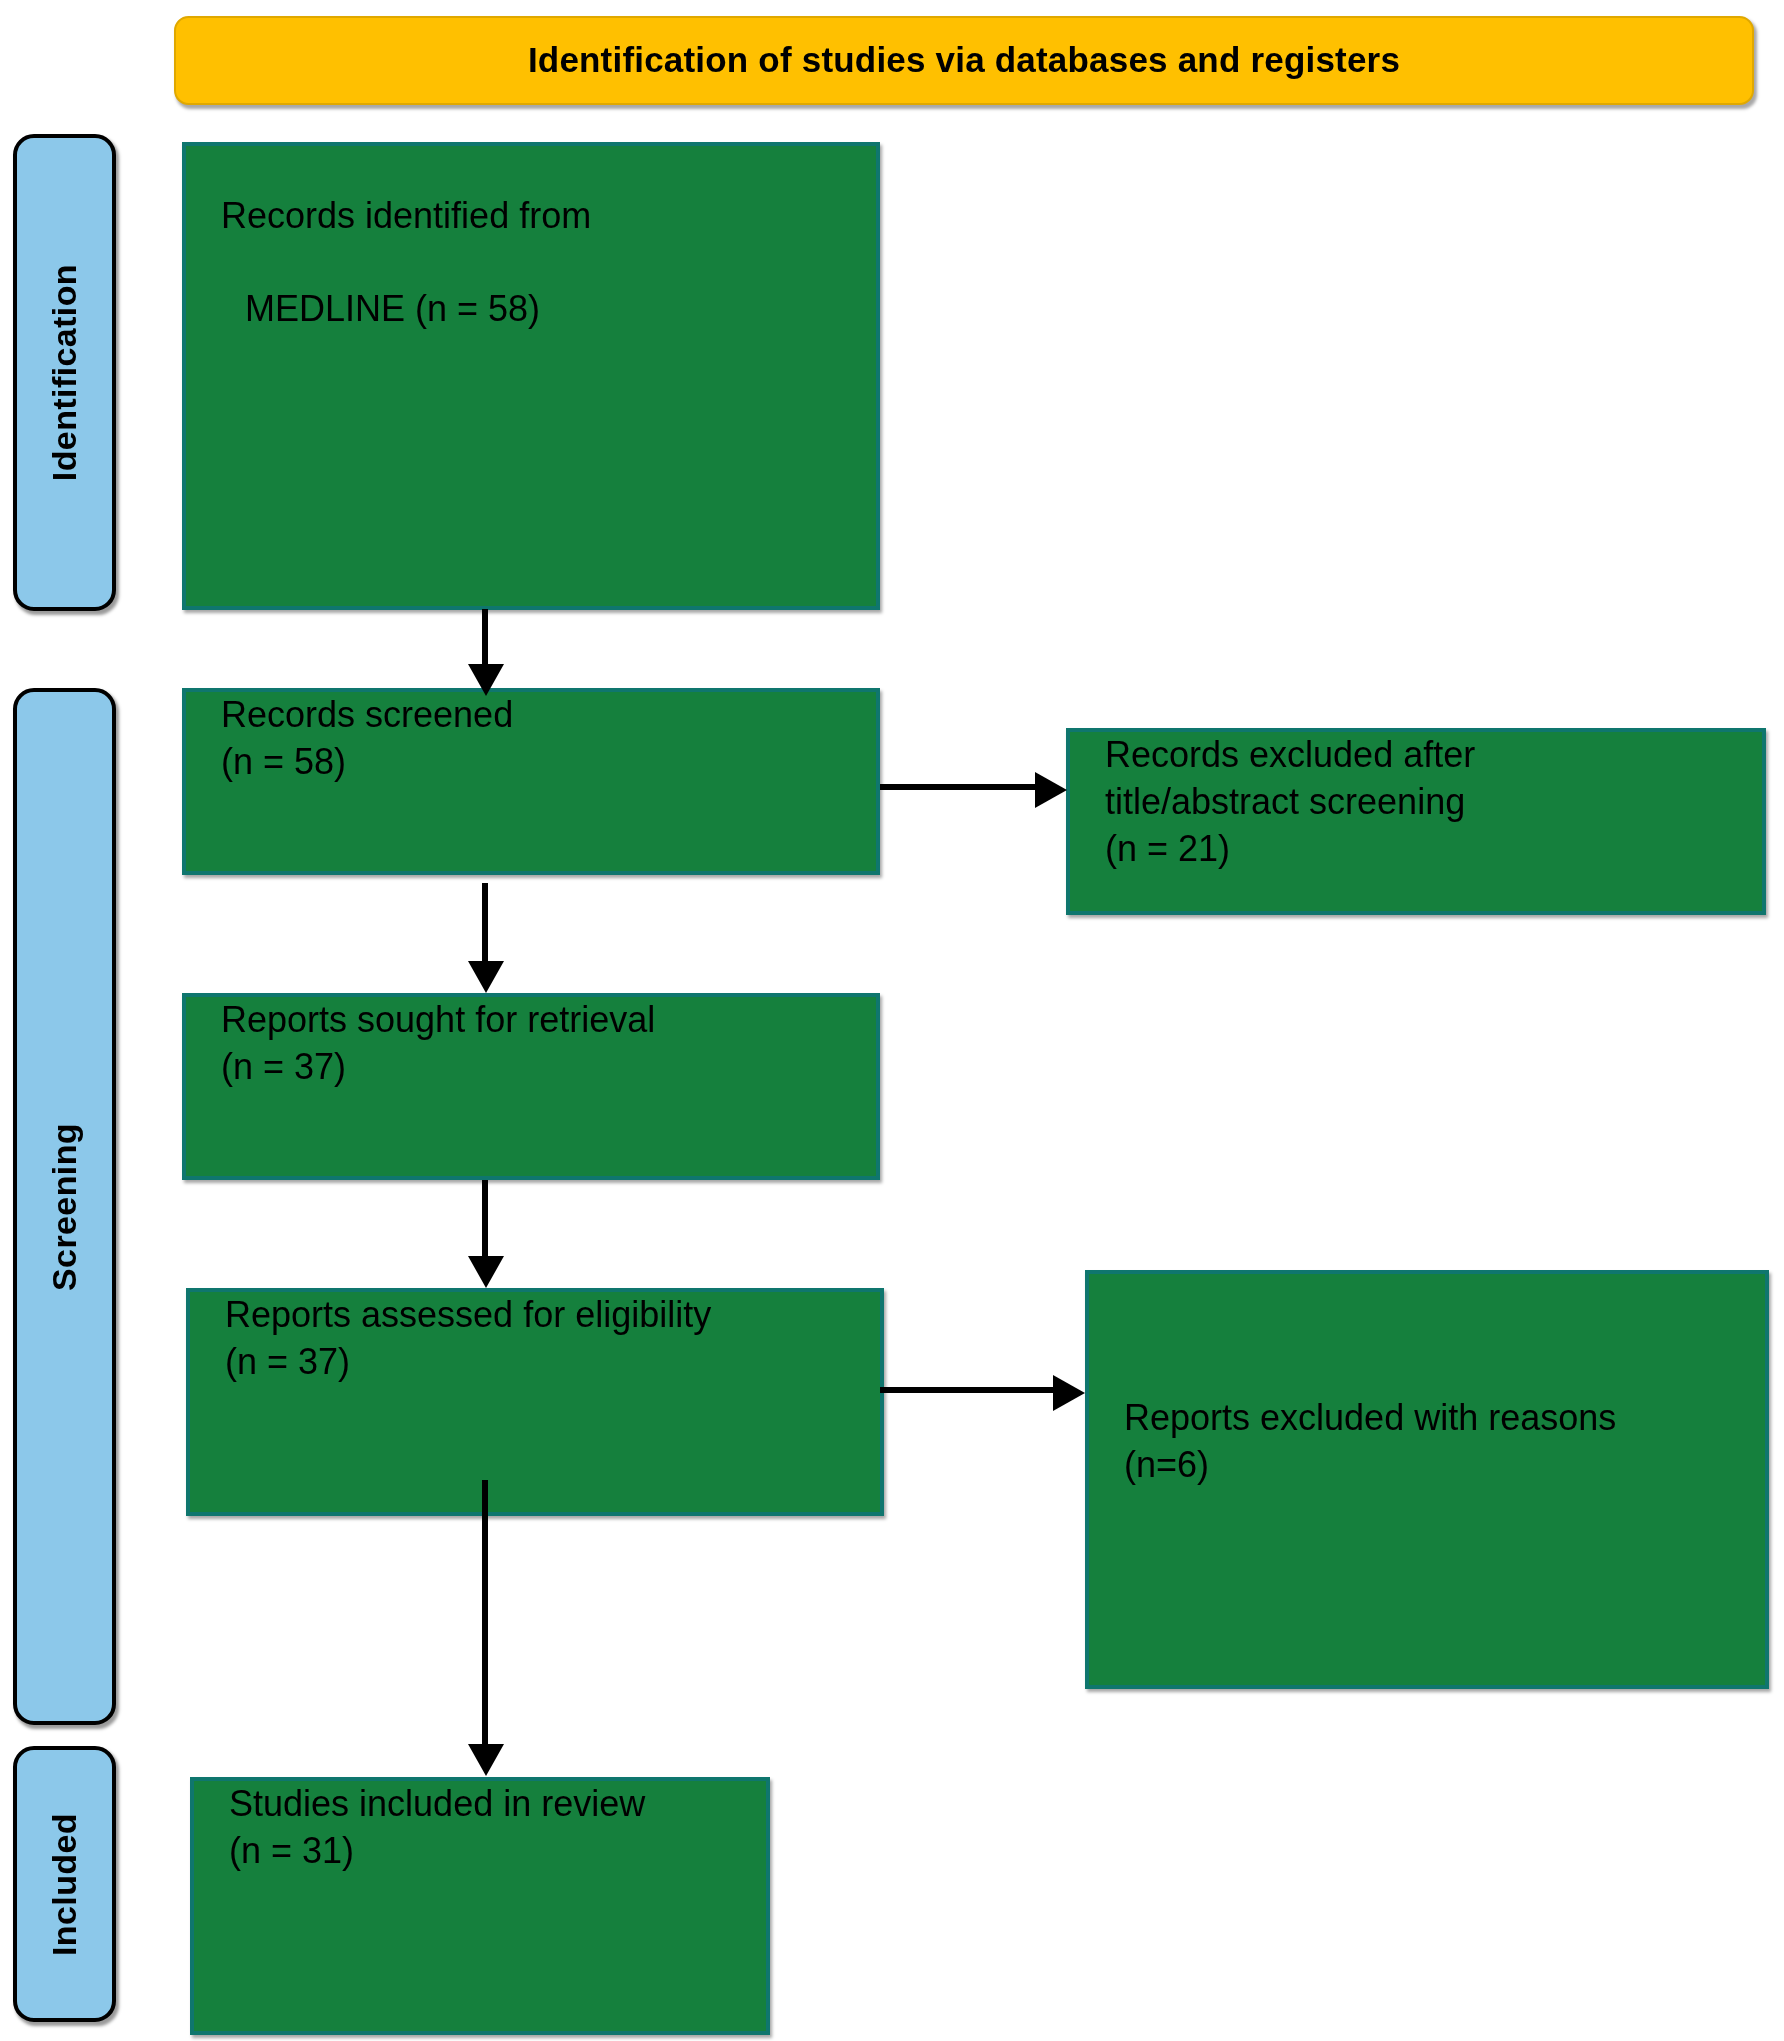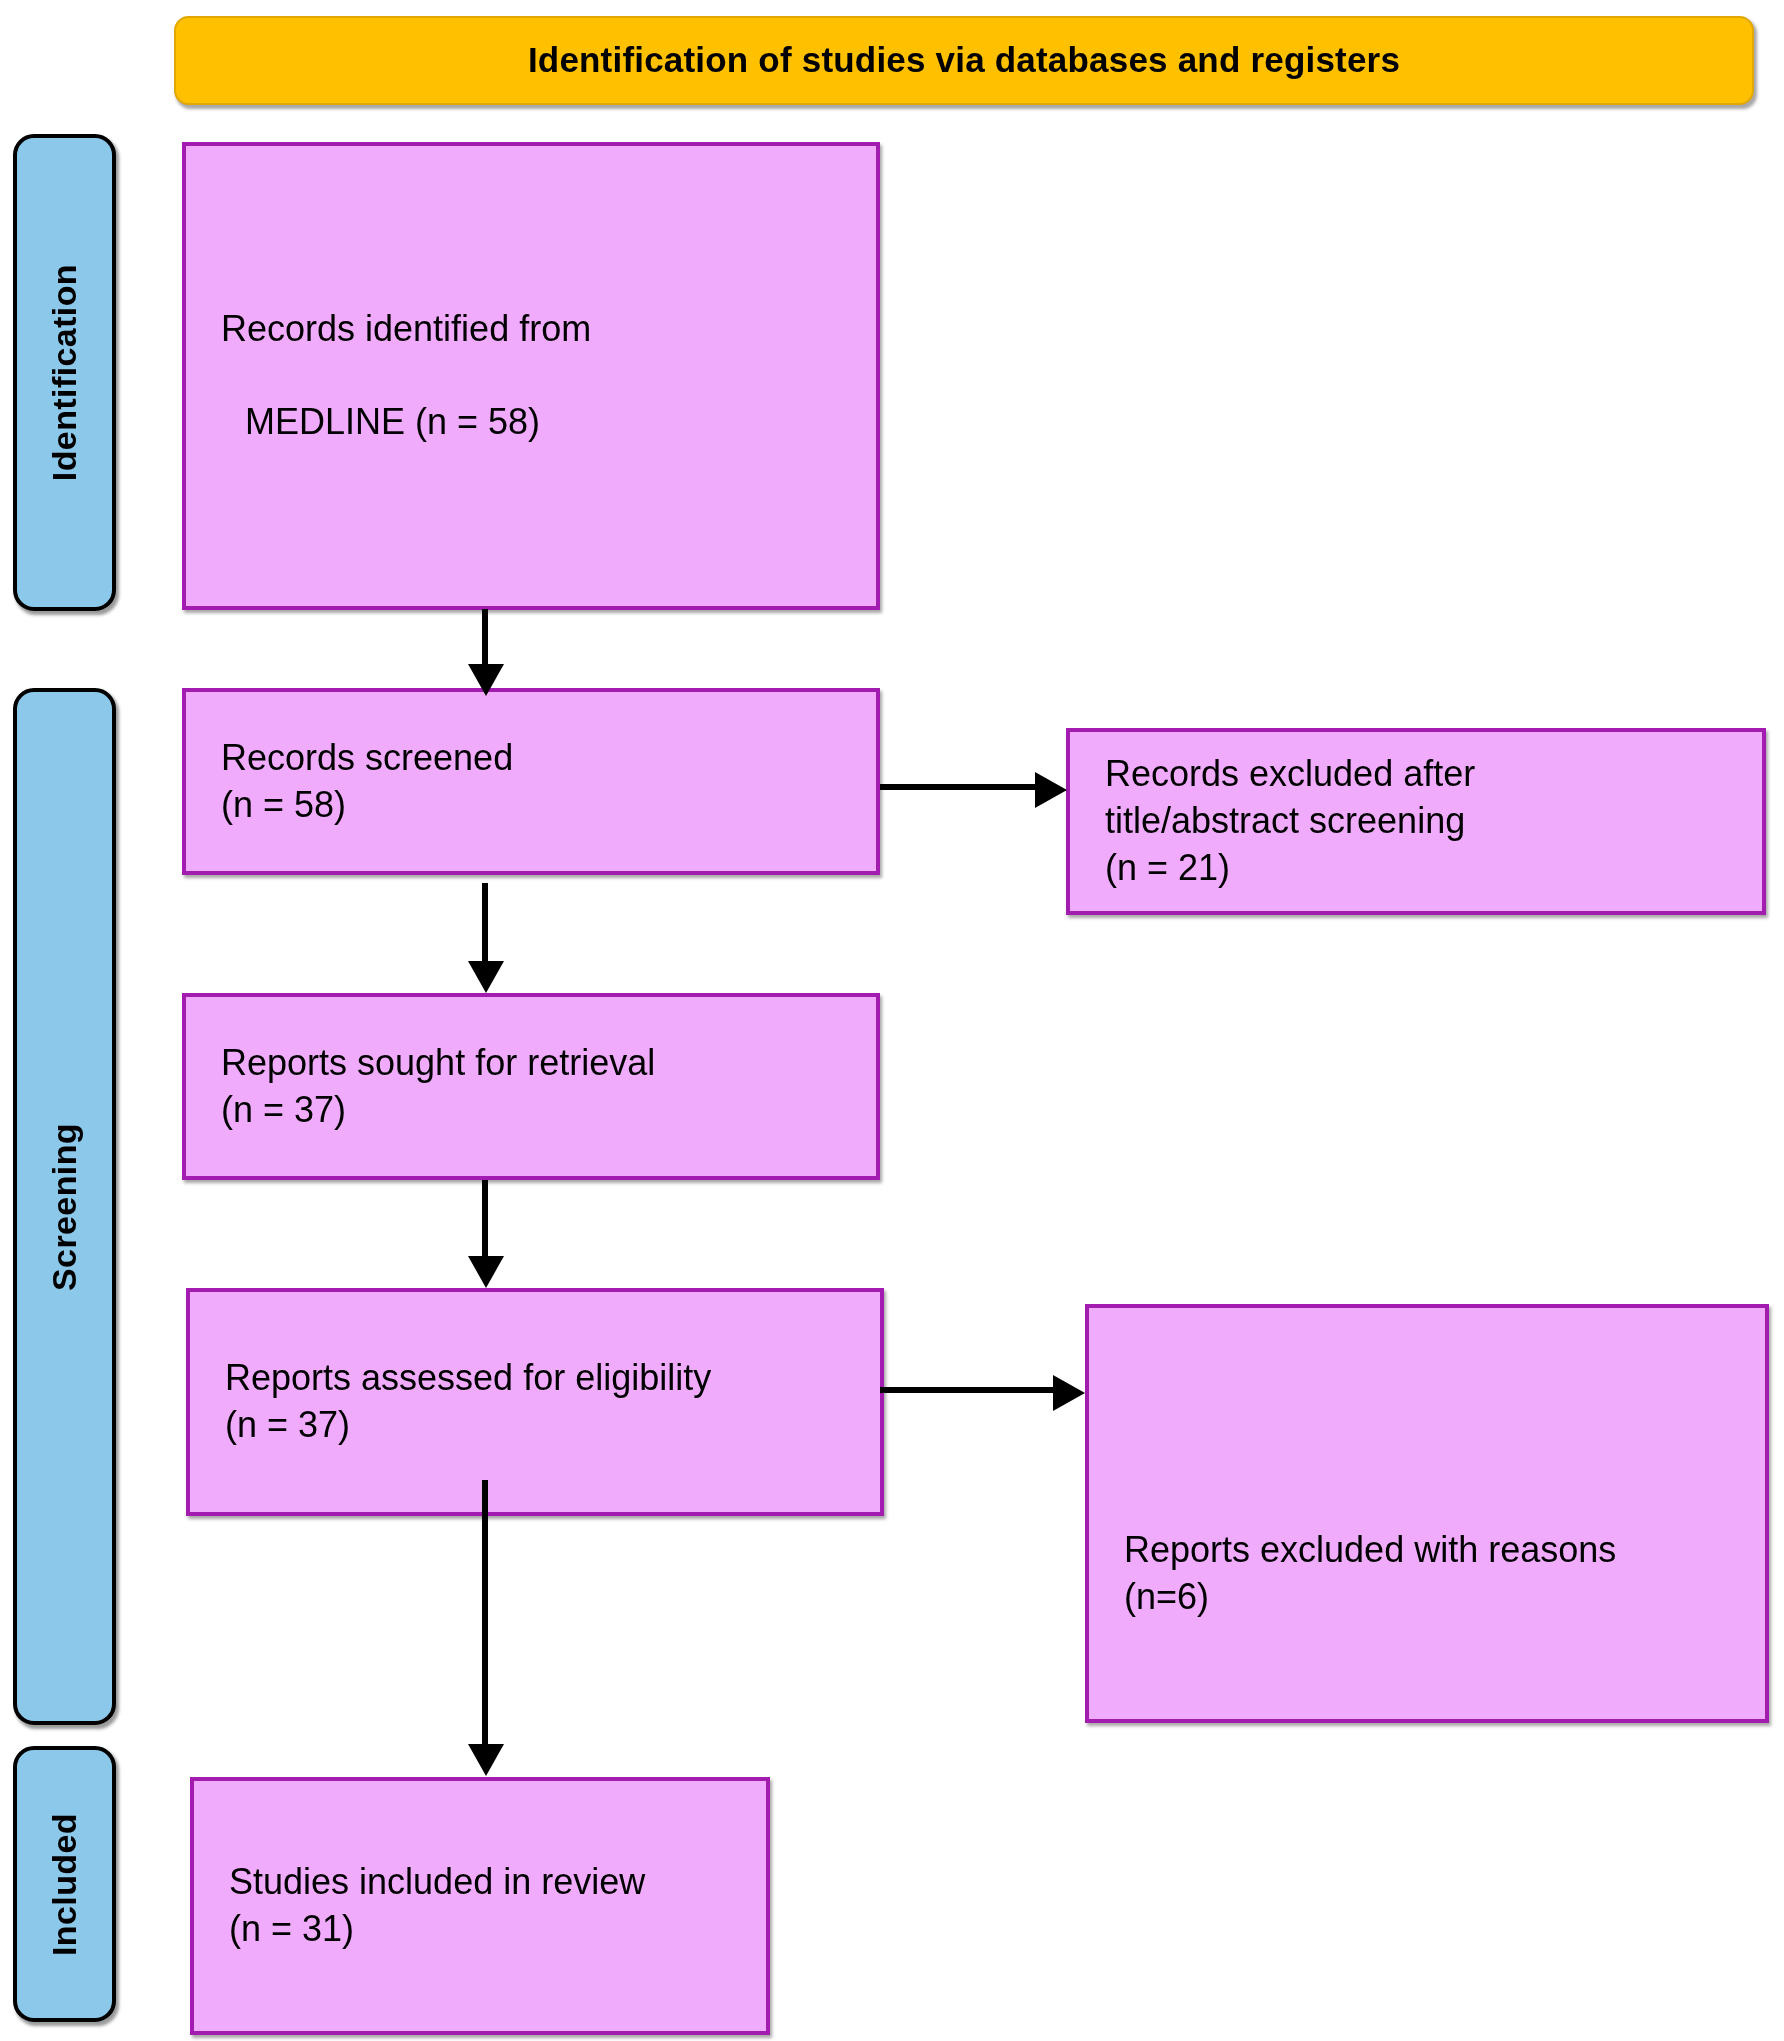--- a/index.html
+++ b/index.html
@@ -65,47 +65,47 @@
     letter-spacing: 0.4px;
     white-space: nowrap;
   }
   #stage-identification { top: 134px;  height: 477px; }
   #stage-screening     { top: 688px;  height: 1037px; }
   #stage-included      { top: 1746px; height: 276px; }
 
   
   .box {
     position: absolute;
-    background: #f0abfc;
-    border: 4px solid #a21caf;
+    background: #15803d;
+    border: 4px solid #0f766e;
     box-shadow: 2.4px 3.2px 3.2px rgba(0,0,0,0.35);
     box-sizing: border-box;
     display: flex;
     flex-direction: column;
-    justify-content: center;
+    justify-content: flex-start;
   }
   .box-text {
     font-size: 36px;
     line-height: 1.30;
     color: #000000;
     padding-left: 35px;
     padding-right: 19.3px;
     white-space: pre-line;
   }
 
   
   #box-identified      { left: 182px; top: 142px;  width: 698px; height: 468px; }
   #box-screened        { left: 182px; top: 688px;  width: 698px; height: 187px; }
   #box-sought          { left: 182px; top: 993px; width: 698px; height: 187px; }
   #box-assessed        { left: 186px; top: 1288px; width: 698px; height: 228px; }
   #box-included        { left: 190px; top: 1777px; width: 580px; height: 258px; }
 
   
   #box-excluded-screen { left: 1066px; top: 728px;  width: 700px; height: 187px; }
-  #box-excluded-reason { left: 1085px; top: 1304px; width: 684px; height: 419px; }
+  #box-excluded-reason { left: 1085px; top: 1270px; width: 684px; height: 419px; }
 
   
   #box-identified .box-text { text-align: left; }
   #box-identified .line2 { padding-left: 24px; display: block; }
 
   
   #box-excluded-reason .box-text { padding-top: 121px; }
 
   
   .vline {

